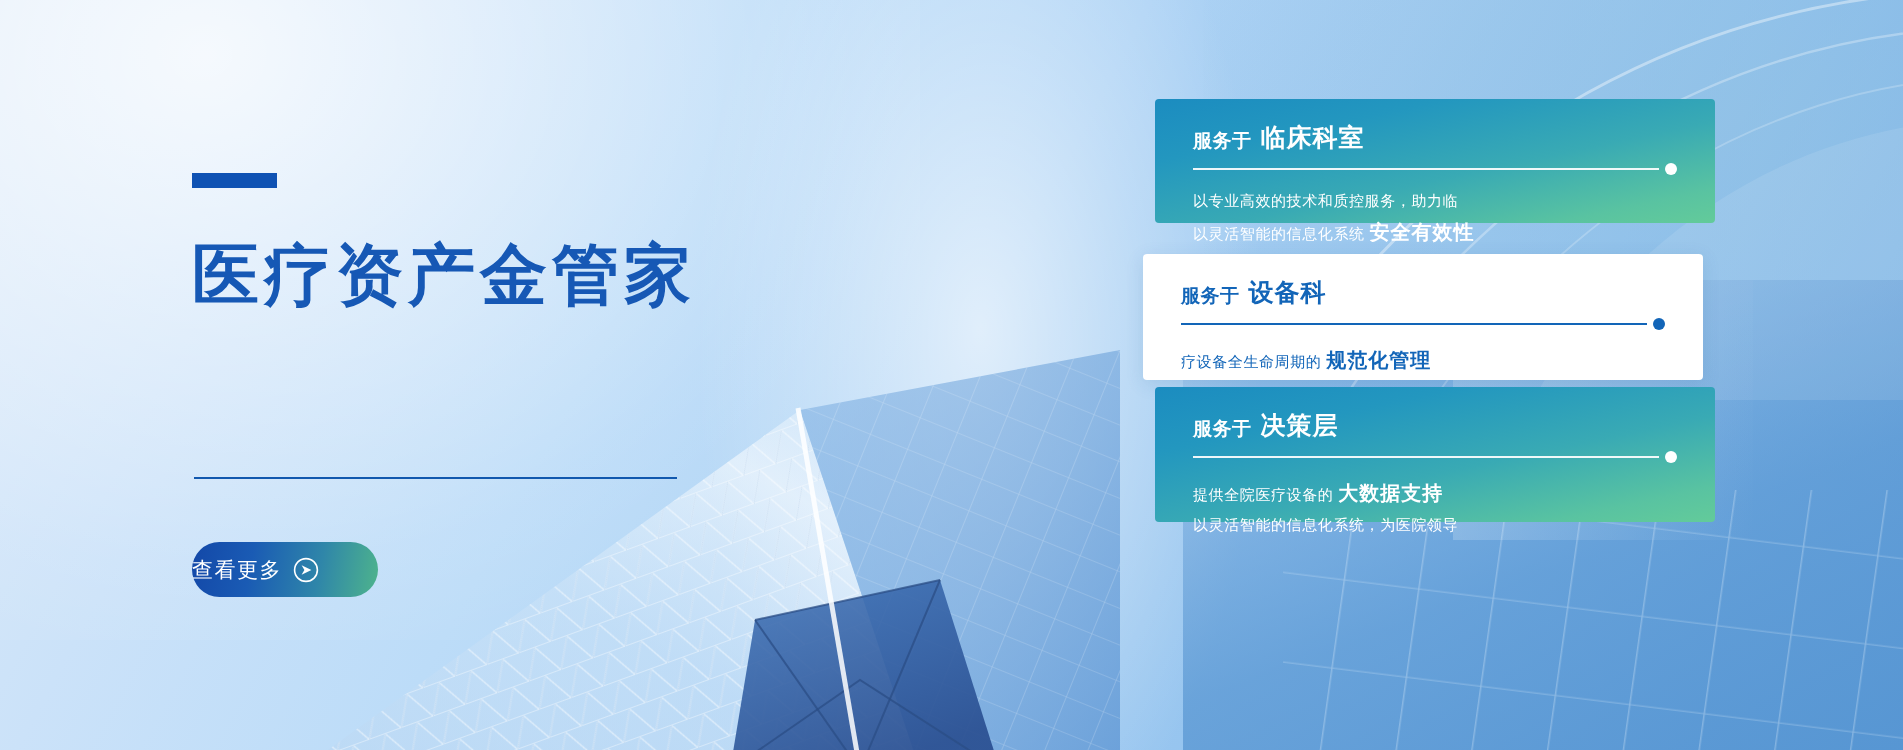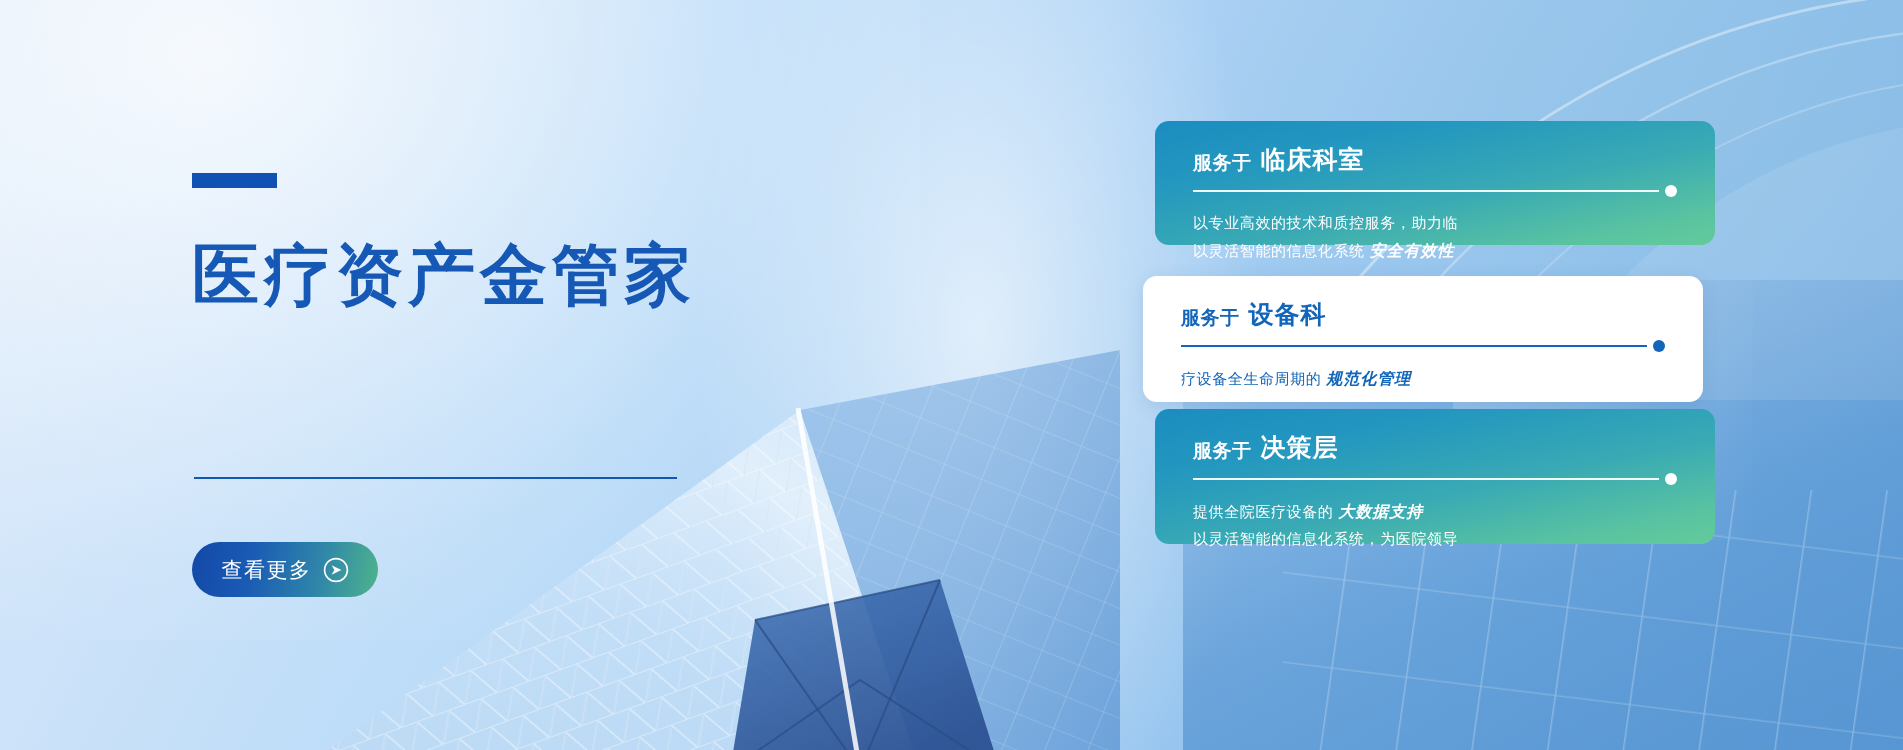--- a/index.html
+++ b/index.html
@@ -139,36 +139,34 @@
   .cta-button {
     position: absolute;
     left: 0; top: 542px;
     width: 186px; height: 55px;
     border: none;
     border-radius: 28px;
     background: linear-gradient(100deg, #1348a8 0%, #1a5bb4 32%, #2f86a9 68%, #4eb48c 100%);
     color: #ffffff;
     display: flex;
     align-items: center;
-    justify-content: center;
     gap: 11px;
     cursor: pointer;
     font-family: "Liberation Sans", "DejaVu Sans", sans-serif;
   }
   .cta-label { font-size: 21px; font-weight: 500; letter-spacing: 1.5px; }
   .cta-arrow { width: 26px; height: 26px; display: block; }
 
   
   .cards { position: absolute; right: 0; top: 0; width: 760px; height: 750px; }
 
   .card {
     position: absolute;
-    border-radius: 14px;
+    border-radius: 4px;
     padding: 26px 38px 24px 38px;
-    margin-top: 22px;
   }
   .card.teal {
     background: linear-gradient(168deg, #1b8cc0 0%, #2397bf 26%, #39aab4 58%, #59c3a1 86%, #63cb9a 100%);
     color: #ffffff;
   }
   .card.white {
     background: #ffffff;
     color: #1265b8;
     box-shadow: 0 4px 18px rgba(40,90,150,0.13);
   }
@@ -207,24 +205,23 @@
   .teal .card-divider .dot  { background: #ffffff; }
   .white .card-divider .line { background: #1265b8; }
   .white .card-divider .dot  { background: #1265b8; }
 
   .card-body {
     font-size: 15px;
     line-height: 1.78;
     letter-spacing: 0.6px;
   }
   .card-body .emph {
-    font-size: 16px;
+    font-size: 20px;
     font-weight: 700;
     letter-spacing: 1px;
-    font-style: italic;
   }
 </style>
 </head>
 <body>
 
 <div id="banner">
 
   <div class="bg-layer">
     <div class="bg-glow-left"></div>
     <div class="bg-glow-mid"></div>

